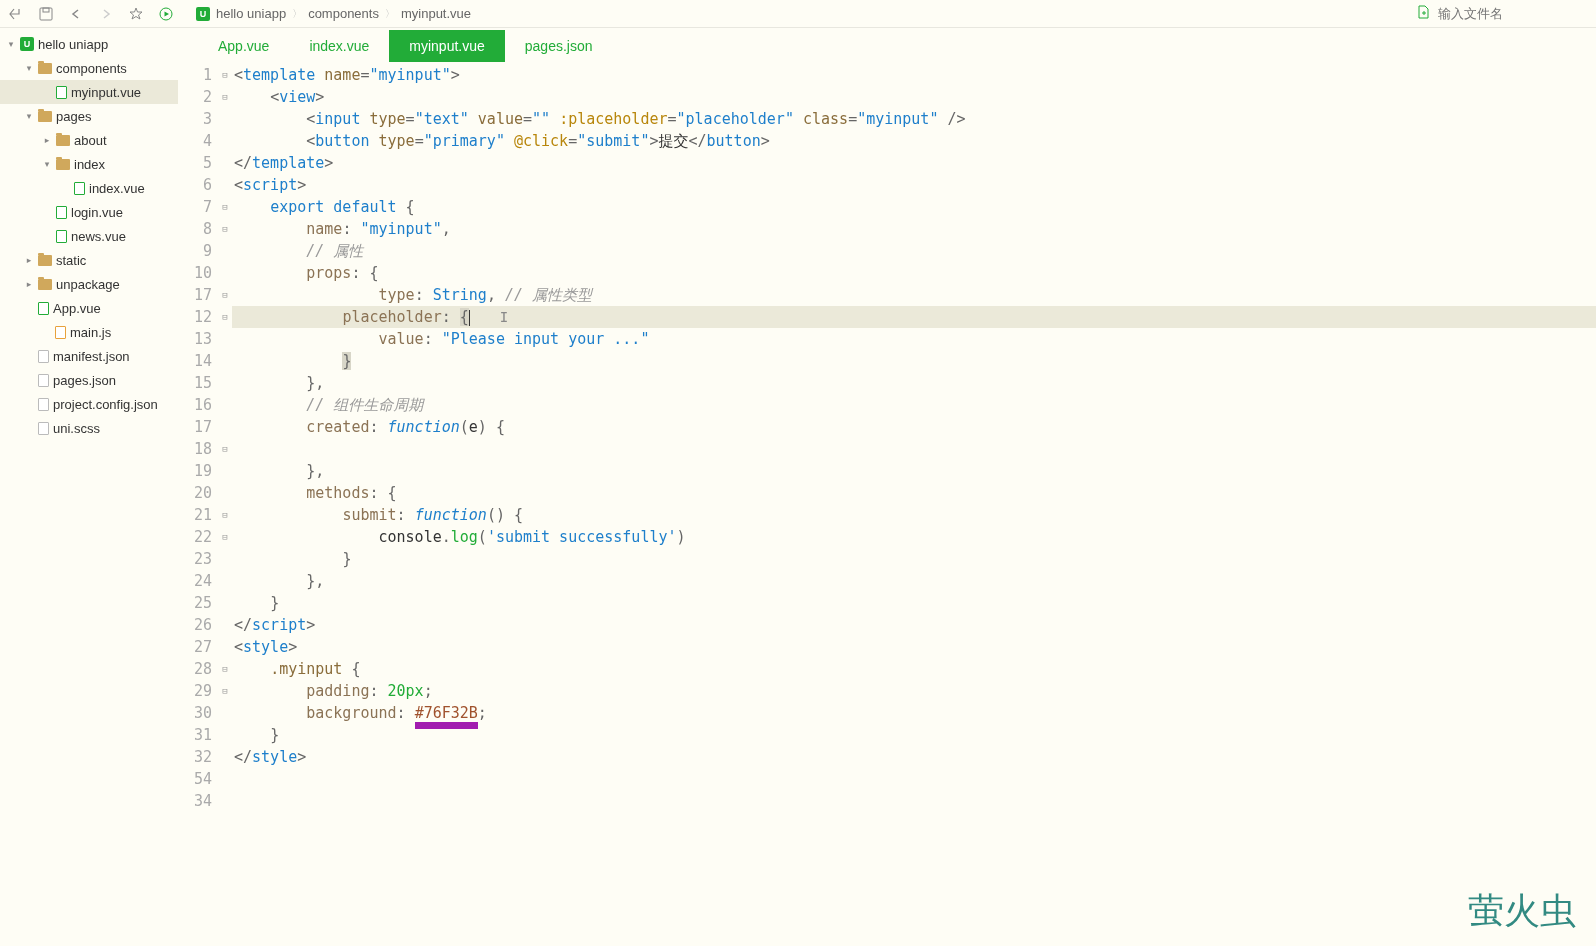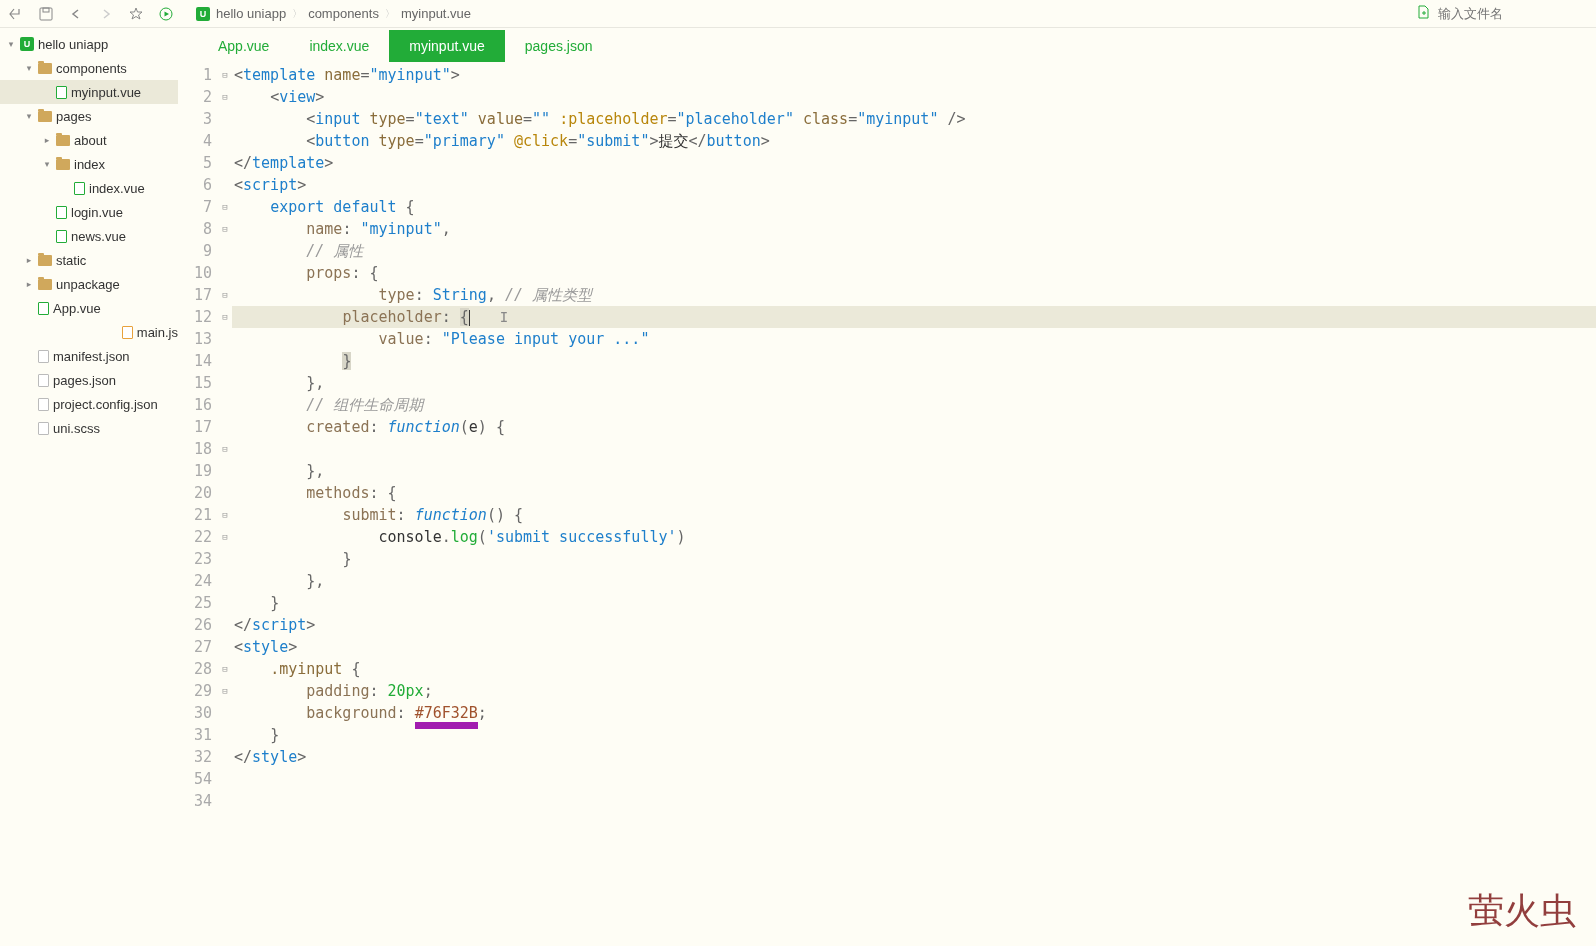--- a/index.html
+++ b/index.html
@@ -47,21 +47,21 @@
 .fn { color: #22ac38; }
 .prop { color: #8b7355; }
 .num { color: #22ac38; }
 .comment { color: #999; font-style: italic; }
 .punct { color: #666; }
 .ital { font-style: italic; }
 .color-val { color: #a0522d; border-bottom: 7px solid #a21caf; }
 .cursor-caret { display: inline-block; width: 1px; height: 16px; background: #333; vertical-align: middle; animation: blink 1s infinite; }
 .text-cursor { color: #888; font-size: 14px; margin-left: 30px; }
 @keyframes blink { 50% { opacity: 0; } }
-.watermark { position: fixed; bottom: 10px; right: 20px; font-size: 36px; color: #7f1d1d; font-family: "KaiTi", serif; opacity: 0.85; pointer-events: none; }
+.watermark { position: fixed; bottom: 10px; right: 20px; font-size: 36px; color: #0f766e; font-family: "KaiTi", serif; opacity: 0.85; pointer-events: none; }
 </style>
 </head>
 <body>
 
 <div class="toolbar">
   <span class="ticon">
       <svg width="14" height="14" viewBox="0 0 14 14">
         <path d="M5 2 L1 7 L5 12 M1 7 L10 7 L10 2" fill="none" stroke="#888" stroke-width="1.2"></path>
       </svg>
     </span>
@@ -164,21 +164,21 @@
         <div class="tree-item" style="padding-left: 24px;">
           <span class="chev">▸</span>
           <span class="folder-icon"></span>
           <span class="tree-label">unpackage</span>
         </div>
         <div class="tree-item" style="padding-left: 24px;">
           <span class="chev"></span>
           <span class="file-icon vue"></span>
           <span class="tree-label">App.vue</span>
         </div>
-        <div class="tree-item" style="padding-left: 41px; justify-content: flex-end;">
+        <div class="tree-item" style="padding-left: 41px;">
           <span class="chev"></span>
           <span class="file-icon js"></span>
           <span class="tree-label">main.js</span>
         </div>
         <div class="tree-item" style="padding-left: 24px;">
           <span class="chev"></span>
           <span class="file-icon json"></span>
           <span class="tree-label">manifest.json</span>
         </div>
         <div class="tree-item" style="padding-left: 24px;">

